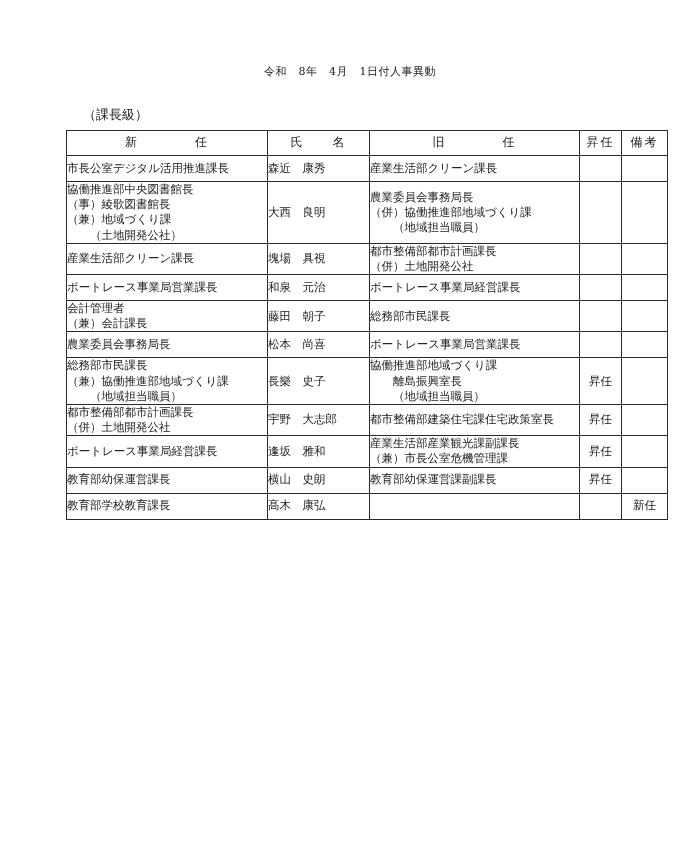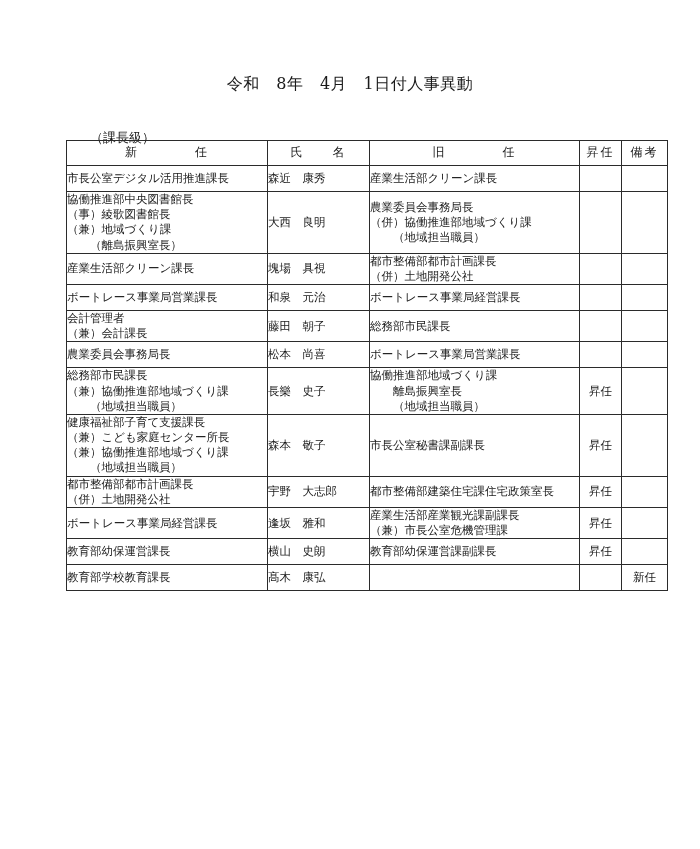--- a/index.html
+++ b/index.html
@@ -17,30 +17,30 @@
   }
   .page {
     width: 700px;
     height: 849px;
     box-sizing: border-box;
     padding: 0;
     position: relative;
   }
   .doc-title {
     text-align: center;
-    font-size: 16px;
+    font-size: 11px;
     letter-spacing: 0.5px;
-    margin: 10px;
+    margin: 0;
     padding-top: 64px;
     font-weight: normal;
     white-space: pre;
   }
   .doc-subtitle {
     font-size: 13px;
-    margin: 12px;
+    margin: 5px;
     padding-top: 22px;
     padding-left: 78px;
     font-weight: normal;
   }
   .table-wrap {
     position: absolute;
     left: 66px;
     top: 130px;
     width: 601px;
   }
@@ -123,21 +123,21 @@
             <td class="cell-new">市長公室デジタル活用推進課長</td>
             <td class="cell-name">森近　康秀</td>
             <td class="cell-old">産業生活部クリーン課長</td>
             <td class="cell-prom"></td>
             <td class="cell-note"></td>
           </tr>
           <tr>
             <td class="cell-new">協働推進部中央図書館長
  （事）綾歌図書館長
  （兼）地域づくり課
-　　（離島振興室長）</td>
+　　（土地開発公社）</td>
             <td class="cell-name">大西　良明</td>
             <td class="cell-old">農業委員会事務局長
  （併）協働推進部地域づくり課
 　　（地域担当職員）</td>
             <td class="cell-prom"></td>
             <td class="cell-note"></td>
           </tr>
           <tr>
             <td class="cell-new">産業生活部クリーン課長</td>
             <td class="cell-name">塊場　具視</td>
@@ -173,30 +173,20 @@
  （兼）協働推進部地域づくり課
 　　（地域担当職員）</td>
             <td class="cell-name">長樂　史子</td>
             <td class="cell-old">協働推進部地域づくり課
 　　離島振興室長
 　　（地域担当職員）</td>
             <td class="cell-prom">昇任</td>
             <td class="cell-note"></td>
           </tr>
           <tr>
-            <td class="cell-new">健康福祉部子育て支援課長
- （兼）こども家庭センター所長
- （兼）協働推進部地域づくり課
-　　（地域担当職員）</td>
-            <td class="cell-name">森本　敬子</td>
-            <td class="cell-old">市長公室秘書課副課長</td>
-            <td class="cell-prom">昇任</td>
-            <td class="cell-note"></td>
-          </tr>
-          <tr>
             <td class="cell-new">都市整備部都市計画課長
  （併）土地開発公社</td>
             <td class="cell-name">宇野　大志郎</td>
             <td class="cell-old">都市整備部建築住宅課住宅政策室長</td>
             <td class="cell-prom">昇任</td>
             <td class="cell-note"></td>
           </tr>
           <tr>
             <td class="cell-new">ボートレース事業局経営課長</td>
             <td class="cell-name">逢坂　雅和</td>

